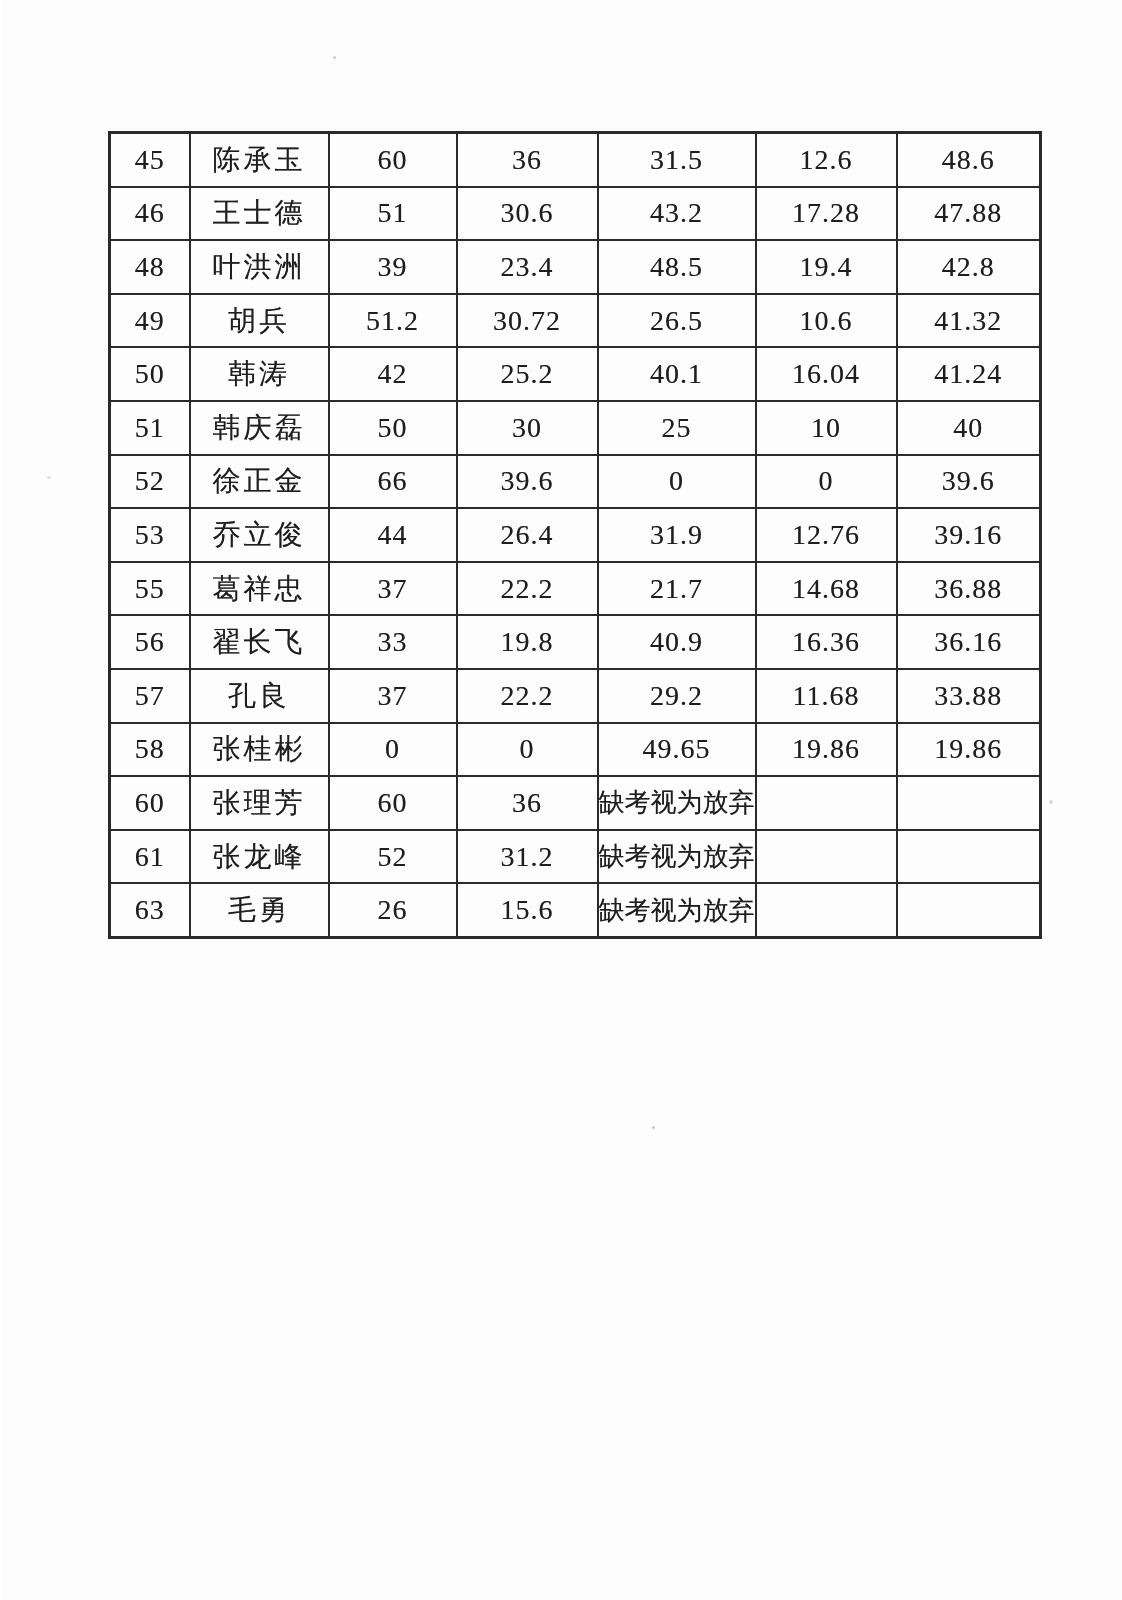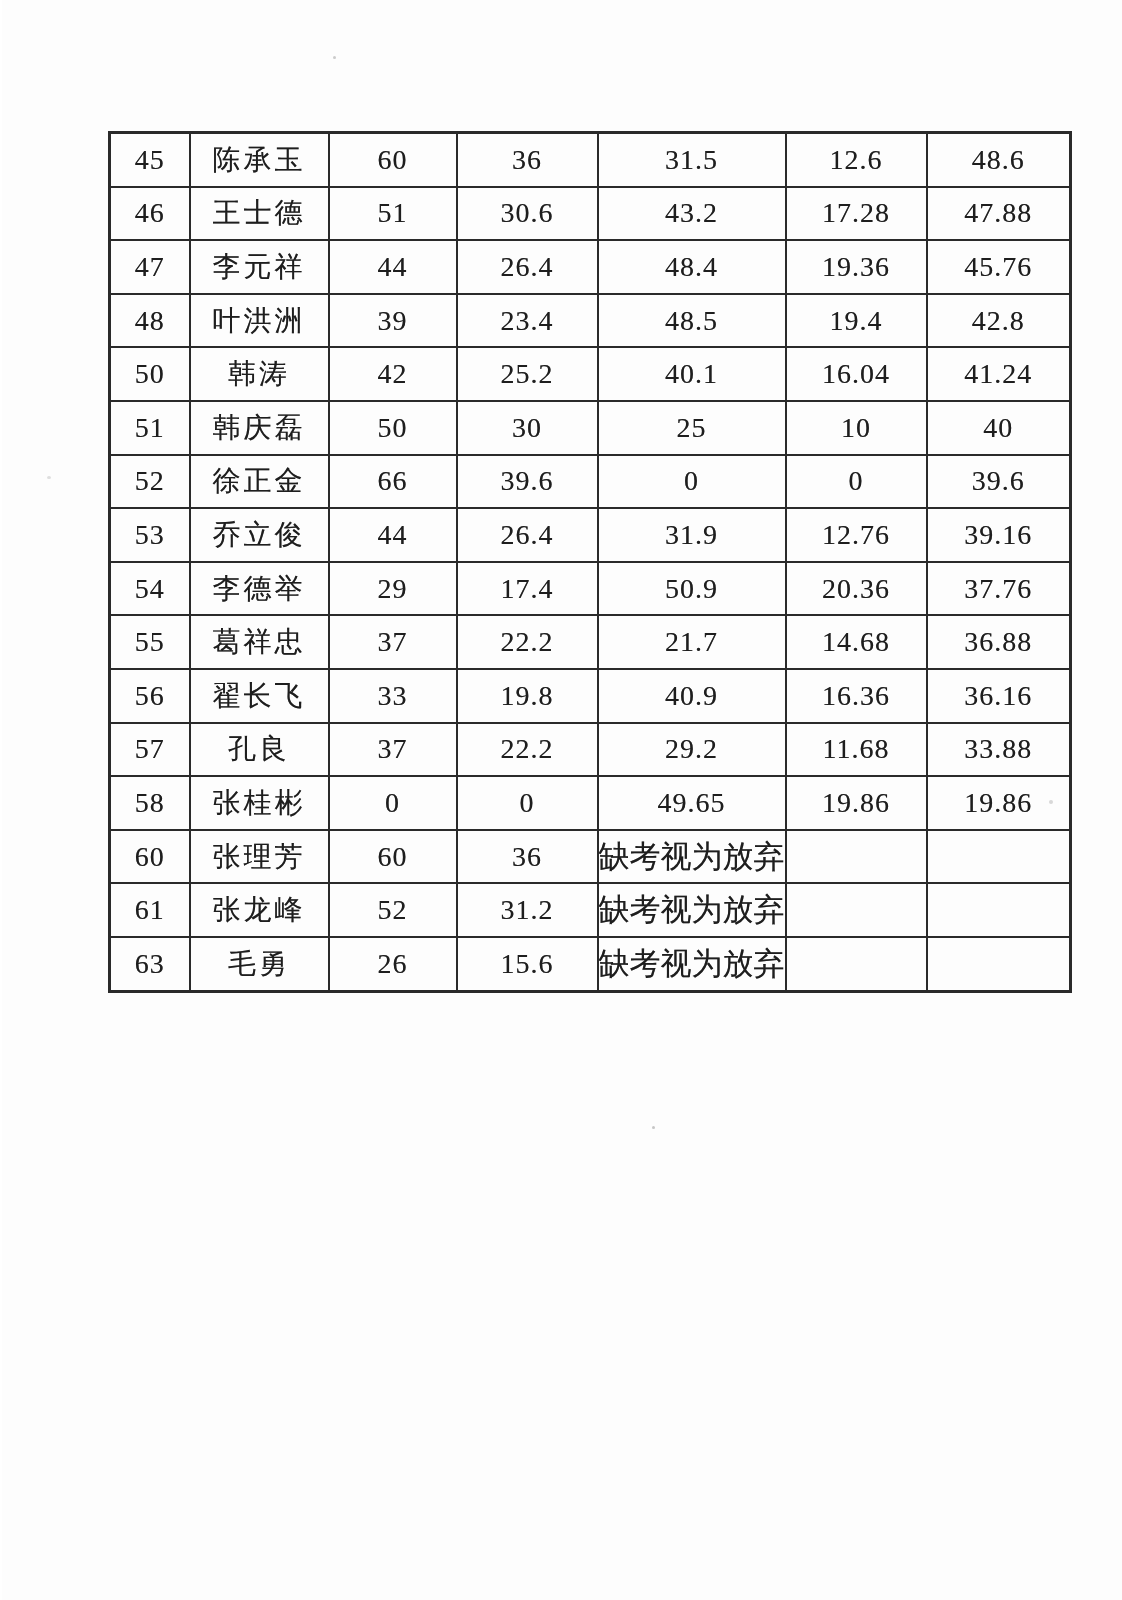--- a/index.html
+++ b/index.html
@@ -41,21 +41,21 @@
     overflow: hidden;
     white-space: nowrap;
     text-shadow: 0 0 0.6px rgba(30,30,30,0.55);
   }
   table.score-table td.name-cell {
     letter-spacing: 3px;
     font-family: Liberation Serif, serif;
   }
   
   table.score-table td.squeeze {
-    font-size: 31px;
+    font-size: 26px;
     letter-spacing: 0;
     text-align: center;
   }
   .speck {
     position: absolute;
     background: #8f8f8f;
     border-radius: 50%;
   }
   .speck.s1 { left: 331px; top: 56px;  width: 3px; height: 3px; opacity: .45; }
   .speck.s2 { left: 45px;  top: 476px; width: 4px; height: 3px; opacity: .28; }
@@ -90,38 +90,38 @@
         <tr>
           <td>46</td>
           <td class="name-cell">王士德</td>
           <td>51</td>
           <td>30.6</td>
           <td>43.2</td>
           <td>17.28</td>
           <td>47.88</td>
         </tr>
         <tr>
-          <td>47</td>
-          <td class="name-cell">李元祥</td>
-          <td>44</td>
-          <td>26.4</td>
-          <td>48.4</td>
-          <td>19.36</td>
-          <td>45.76</td>
-        </tr>
-        <tr>
           <td>48</td>
           <td class="name-cell">叶洪洲</td>
           <td>39</td>
           <td>23.4</td>
           <td>48.5</td>
           <td>19.4</td>
           <td>42.8</td>
         </tr>
         <tr>
+          <td>49</td>
+          <td class="name-cell">胡兵</td>
+          <td>51.2</td>
+          <td>30.72</td>
+          <td>26.5</td>
+          <td>10.6</td>
+          <td>41.32</td>
+        </tr>
+        <tr>
           <td>50</td>
           <td class="name-cell">韩涛</td>
           <td>42</td>
           <td>25.2</td>
           <td>40.1</td>
           <td>16.04</td>
           <td>41.24</td>
         </tr>
         <tr>
           <td>51</td>
@@ -144,29 +144,20 @@
         <tr>
           <td>53</td>
           <td class="name-cell">乔立俊</td>
           <td>44</td>
           <td>26.4</td>
           <td>31.9</td>
           <td>12.76</td>
           <td>39.16</td>
         </tr>
         <tr>
-          <td>54</td>
-          <td class="name-cell">李德举</td>
-          <td>29</td>
-          <td>17.4</td>
-          <td>50.9</td>
-          <td>20.36</td>
-          <td>37.76</td>
-        </tr>
-        <tr>
           <td>55</td>
           <td class="name-cell">葛祥忠</td>
           <td>37</td>
           <td>22.2</td>
           <td>21.7</td>
           <td>14.68</td>
           <td>36.88</td>
         </tr>
         <tr>
           <td>56</td>

